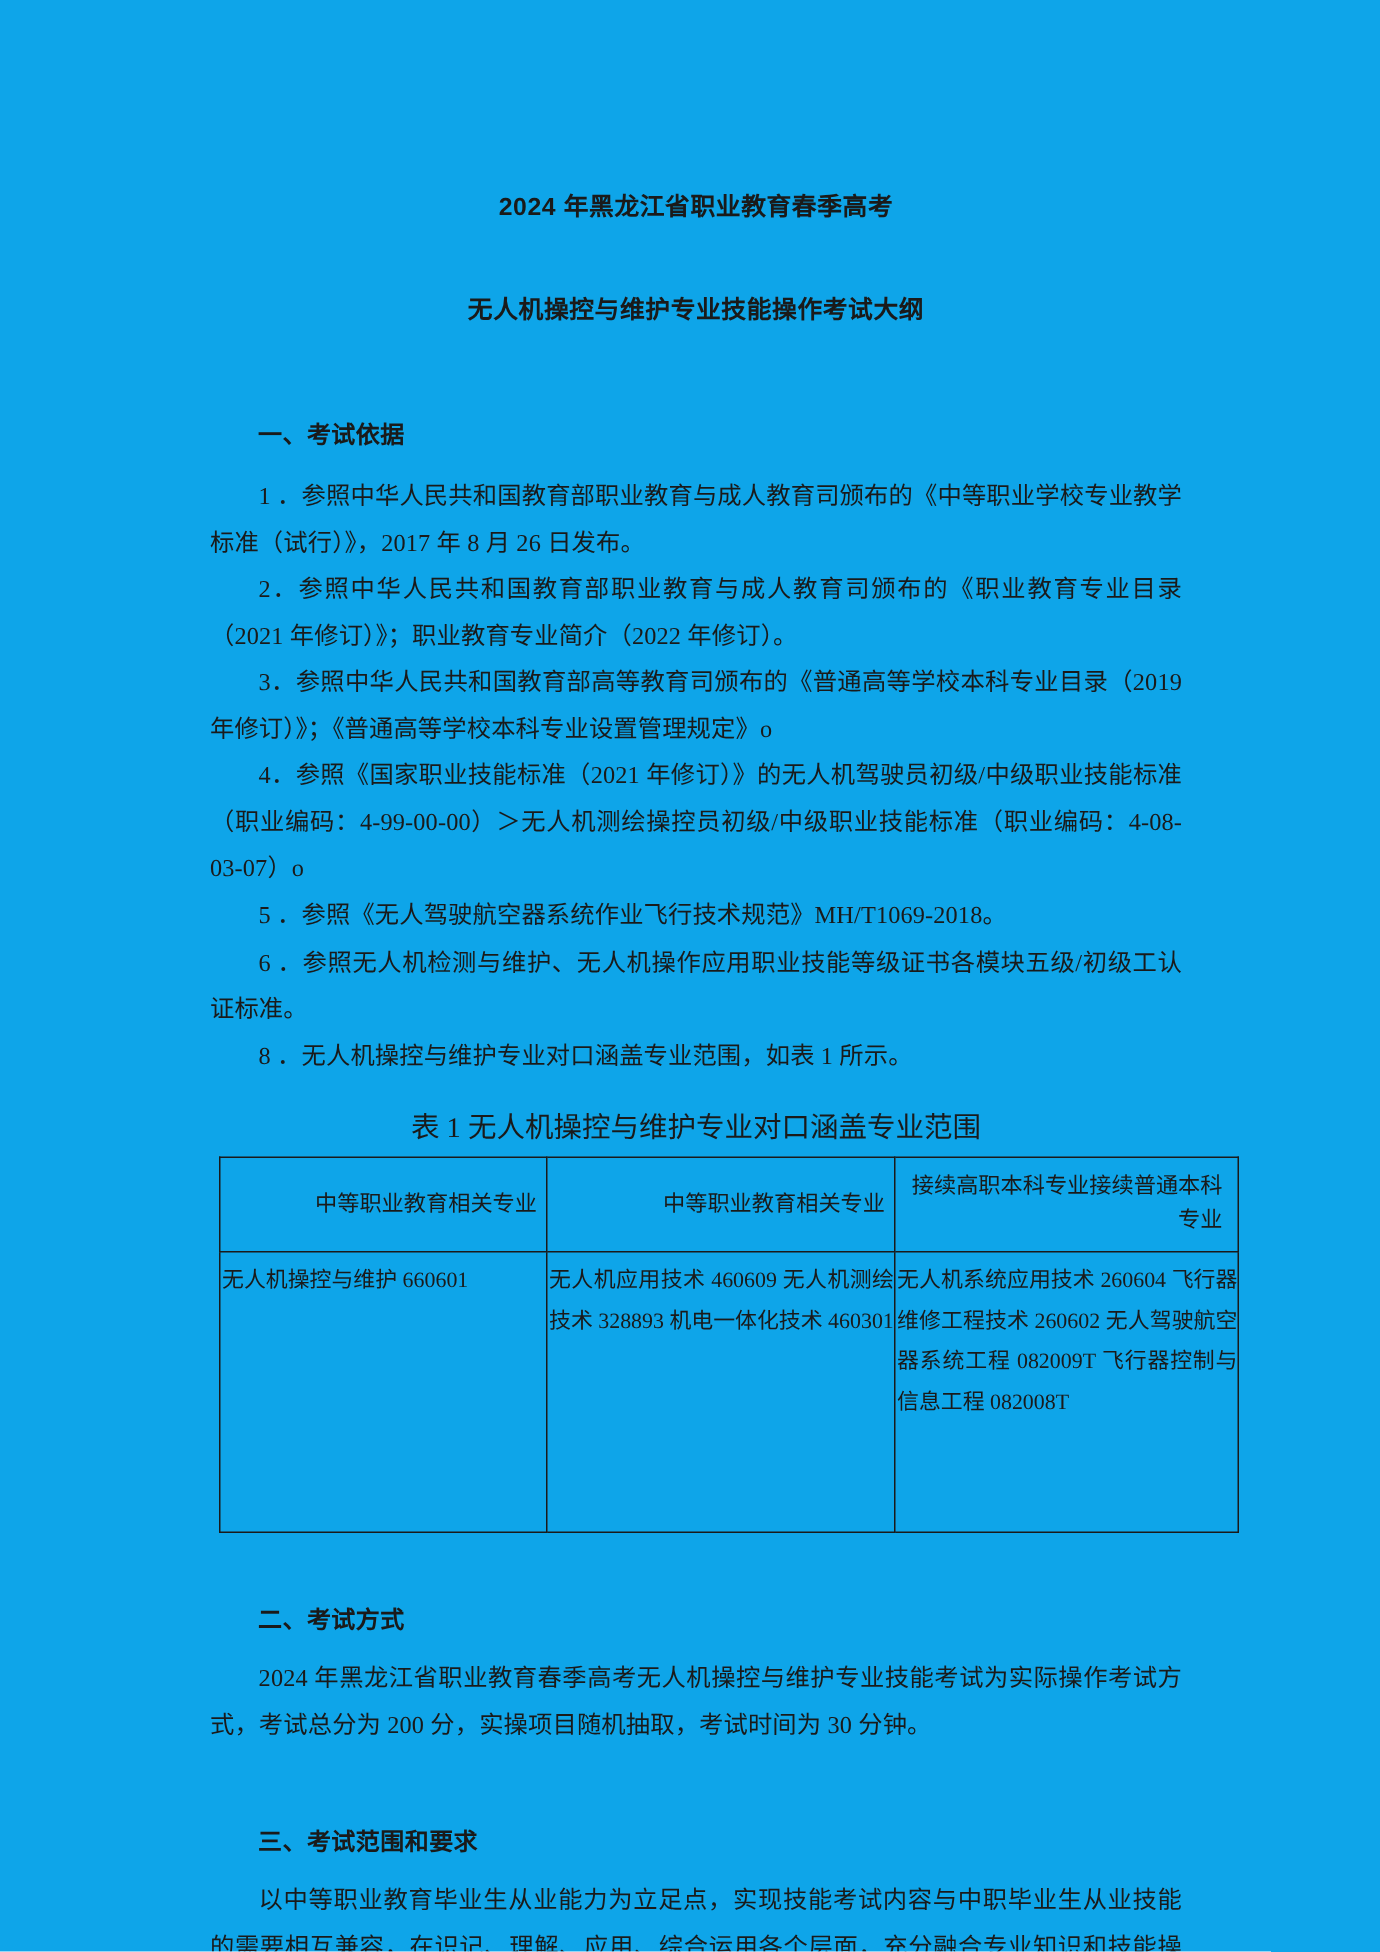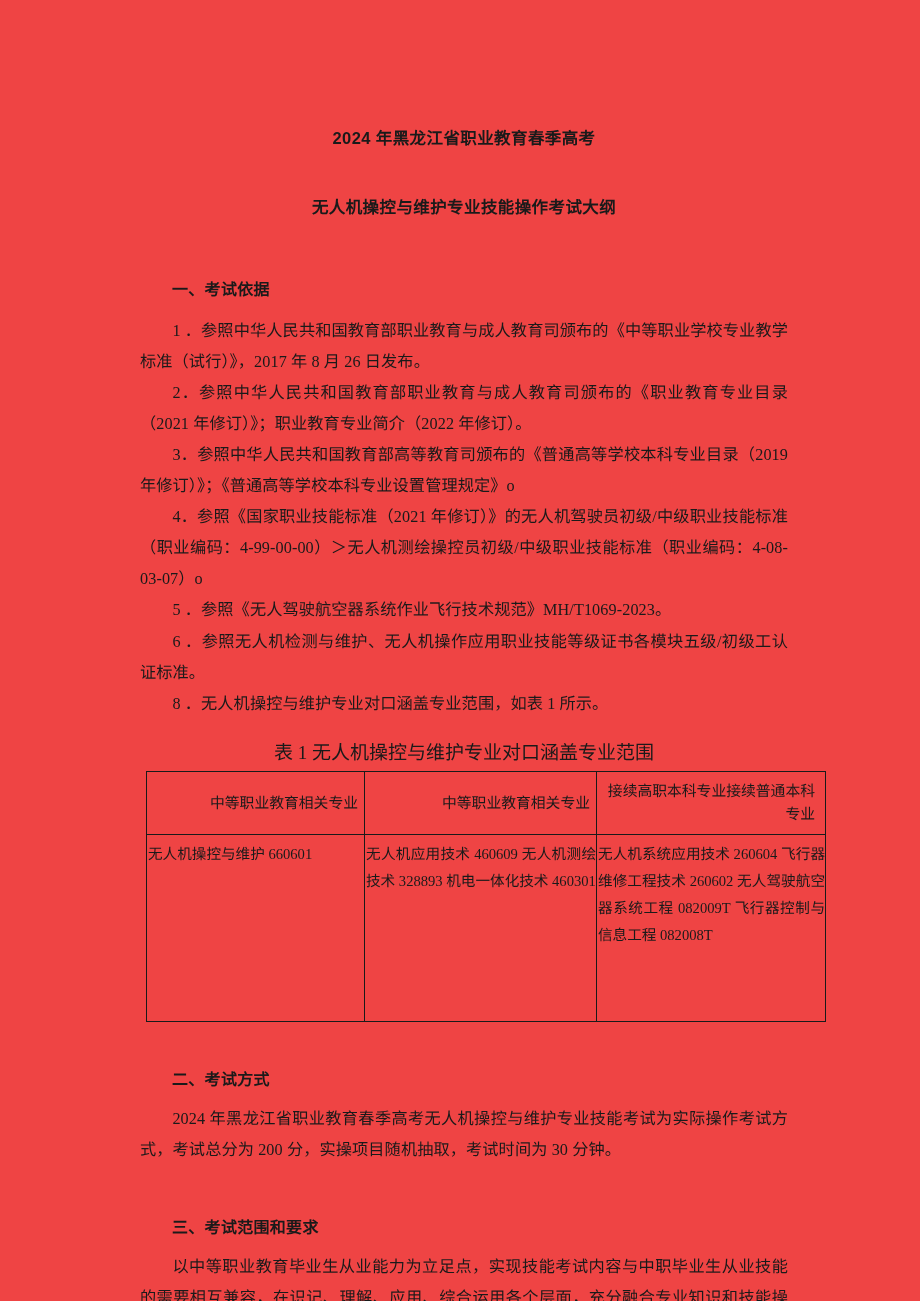--- a/index.html
+++ b/index.html
@@ -11,21 +11,21 @@
   body {
     font-family: "Liberation Serif", "DejaVu Serif", serif;
     color: #1a1a1a;
     -webkit-font-smoothing: antialiased;
   }
   .page {
     position: relative;
     width: 920px;
     height: 1301px;
     margin: 0 auto;
-    background: #ef4444;
+    background: #0ea5e9;
     overflow: hidden;
     box-sizing: border-box;
   }
   .content {
     position: absolute;
     left: 140px;
     top: 0;
     width: 648px;
   }
 
@@ -145,21 +145,21 @@
       <h2 class="doc-title-2">无人机操控与维护专业技能操作考试大纲</h2>
     </div>
 
     <h3 class="section-heading sec-1">一、考试依据</h3>
 
     <div class="para-group">
       <p class="para">1 ．参照中华人民共和国教育部职业教育与成人教育司颁布的《中等职业学校专业教学标准（试行）》，2017 年 8 月 26 日发布。</p>
       <p class="para">2．参照中华人民共和国教育部职业教育与成人教育司颁布的《职业教育专业目录（2021 年修订）》；职业教育专业简介（2022 年修订）。</p>
       <p class="para">3．参照中华人民共和国教育部高等教育司颁布的《普通高等学校本科专业目录（2019 年修订）》；《普通高等学校本科专业设置管理规定》o</p>
       <p class="para">4．参照《国家职业技能标准（2021 年修订）》的无人机驾驶员初级/中级职业技能标准（职业编码：4-99-00-00）＞无人机测绘操控员初级/中级职业技能标准（职业编码：4-08-03-07）o</p>
-      <p class="para">5 ．参照《无人驾驶航空器系统作业飞行技术规范》MH/T1069-2023。</p>
+      <p class="para">5 ．参照《无人驾驶航空器系统作业飞行技术规范》MH/T1069-2018。</p>
       <p class="para">6 ．参照无人机检测与维护、无人机操作应用职业技能等级证书各模块五级/初级工认证标准。</p>
       <p class="para">8 ．无人机操控与维护专业对口涵盖专业范围，如表 1 所示。</p>
     </div>
 
     <div class="table-caption">表 1 无人机操控与维护专业对口涵盖专业范围</div>
 
     <div class="tbl-wrap">
       <table class="spec">
         <thead>
           <tr>

